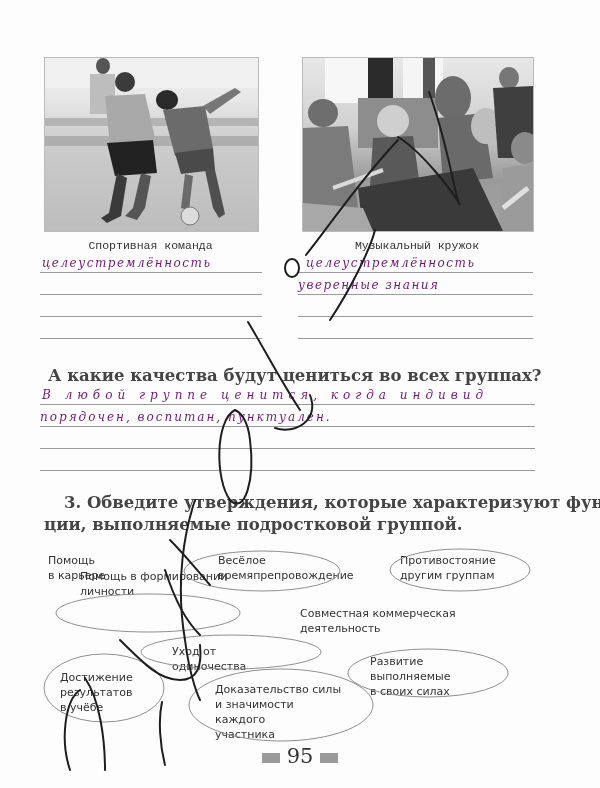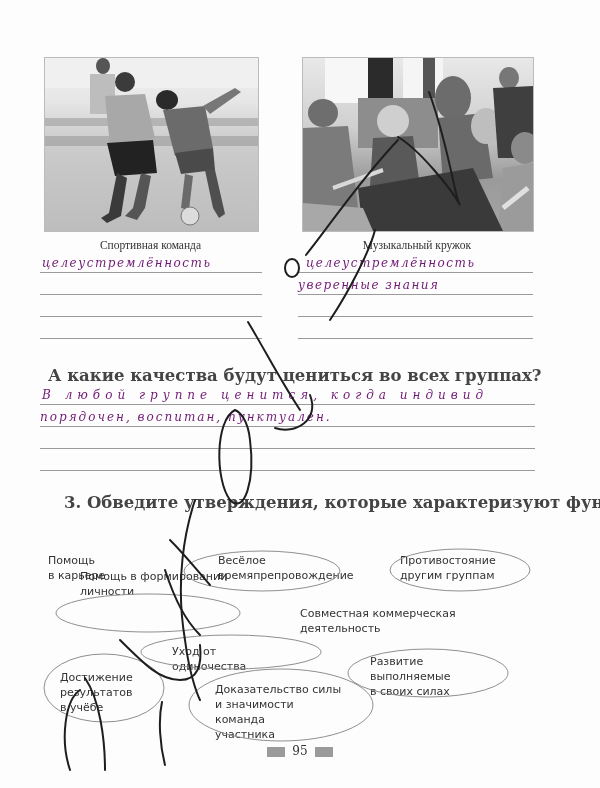--- a/index.html
+++ b/index.html
@@ -1,27 +1,27 @@
 <!DOCTYPE html>
 <html><head>
 <meta charset="utf-8">
 <style>
   html, body { margin:0; padding:0; }
   body { width:600px; height:788px; background:#fdfdfd; position:relative; overflow:hidden; font-family:"DejaVu Sans", sans-serif; color:#333; }
   .photo { position:absolute; border:1px solid #bbb; overflow:hidden; }
   .photo-left { left:44px; top:57px; width:213px; height:173px; background:linear-gradient(180deg,#f2f2f2 0%,#e6e6e6 25%,#cfcfcf 45%,#c8c8c8 60%,#bdbdbd 100%); }
   .photo-right { left:302px; top:57px; width:230px; height:173px; background:linear-gradient(180deg,#e8e8e8 0%,#d0d0d0 40%,#9a9a9a 70%,#a5a5a5 100%); }
   .photo svg { position:absolute; left:0; top:0; }
-  .caption { position:absolute; font-family:Liberation Serif, serif; font-size:11.5px; color:#333; text-align:center; }
+  .caption { position:absolute; font-family:Liberation Mono, monospace; font-size:11.5px; color:#333; text-align:center; }
   .line { position:absolute; height:1px; background:#9a9a9a; }
   .hand { position:absolute; font-family:"DejaVu Serif", serif; font-style:italic; font-size:12px; color:#701a75; letter-spacing:1.5px; white-space:nowrap; }
   .question { position:absolute; font-family:"DejaVu Serif", serif; font-weight:bold; font-size:16.5px; color:#444; white-space:nowrap; }
   .task { position:absolute; font-family:"DejaVu Serif", serif; font-weight:bold; font-size:16.5px; color:#444; line-height:22px; }
   .item { position:absolute; font-size:11px; color:#333; text-align:left; line-height:15px; }
-  .pagenum { position:absolute; left:0; top:744px; width:600px; text-align:center; font-family:"DejaVu Serif", serif; font-size:12px; color:#333; }
+  .pagenum { position:absolute; left:0; top:744px; width:600px; text-align:center; font-family:"DejaVu Serif", serif; font-size:21px; color:#333; }
   .pagebar { display:inline-block; width:18px; height:10px; background:#9a9a9a; vertical-align:middle; margin:0 7px; }
   .overlay { position:absolute; left:0; top:0; pointer-events:none; }
 </style>
 </head>
 <body>
 
 <div class="photo photo-left">
   <svg width="213" height="173" viewBox="0 0 213 173">
     <rect x="0" y="0" width="213" height="30" fill="#f0f0f0"></rect>
     <rect x="0" y="60" width="213" height="8" fill="#9d9d9d" opacity="0.6"></rect>
@@ -86,40 +86,41 @@
 <div class="question" style="left:48px; top:366px;">А какие качества будут цениться во всех группах?</div>
 <div class="line" style="left:40px; top:404px; width:495px;"></div>
 <div class="line" style="left:40px; top:426px; width:495px;"></div>
 <div class="line" style="left:40px; top:448px; width:495px;"></div>
 <div class="line" style="left:40px; top:470px; width:495px;"></div>
 <div class="hand" style="left:42px; top:388px; letter-spacing:5px;">В любой группе ценится, когда индивид</div>
 <div class="hand" style="left:40px; top:410px; letter-spacing:2px;">порядочен, воспитан, пунктуален.</div>
 
 <div class="task" style="left:64px; top:492px; width:480px;">
   <div style="white-space:nowrap;">3. Обведите утверждения, которые характеризуют функ-</div>
+  <div style="margin-left:-20px; white-space:nowrap;">ции, выполняемые подростковой группой.</div>
 </div>
 
 <div class="item" style="left:48px; top:553px; width:80px; white-space:pre-line;">Помощь
 в карьере</div>
 <div class="item" style="left:195px; top:553px; width:130px; white-space:pre-line;margin-left:23px;">Весёлое
 времяпрепровождение</div>
 <div class="item" style="left:400px; top:553px; width:110px; white-space:pre-line;">Противостояние
 другим группам</div>
 <div class="item" style="left:80px; top:569px; width:150px; white-space:pre-line;">Помощь в формировании
 личности</div>
 <div class="item" style="left:300px; top:606px; width:160px; white-space:pre-line;">Совместная коммерческая
 деятельность</div>
 <div class="item" style="left:172px; top:644px; width:120px; white-space:pre-line;">Уход от одиночества</div>
 <div class="item" style="left:370px; top:654px; width:130px; white-space:pre-line;">Развитие выполняемые
 в своих силах</div>
 <div class="item" style="left:60px; top:670px; width:70px; white-space:pre-line;">Достижение
 результатов
 в учёбе</div>
 <div class="item" style="left:215px; top:682px; width:130px; white-space:pre-line;">Доказательство силы
-и значимости команда
+и значимости каждого
 участника</div>
 
 <div class="pagenum">
   <span class="pagebar"></span><span>95</span><span class="pagebar"></span>
 </div>
 
 <svg class="overlay" width="600" height="788" viewBox="0 0 600 788">
   <g fill="none" stroke="#8f8f8f" stroke-width="1">
     <ellipse cx="262" cy="571" rx="78" ry="20"></ellipse>
     <ellipse cx="460" cy="570" rx="70" ry="21"></ellipse>

